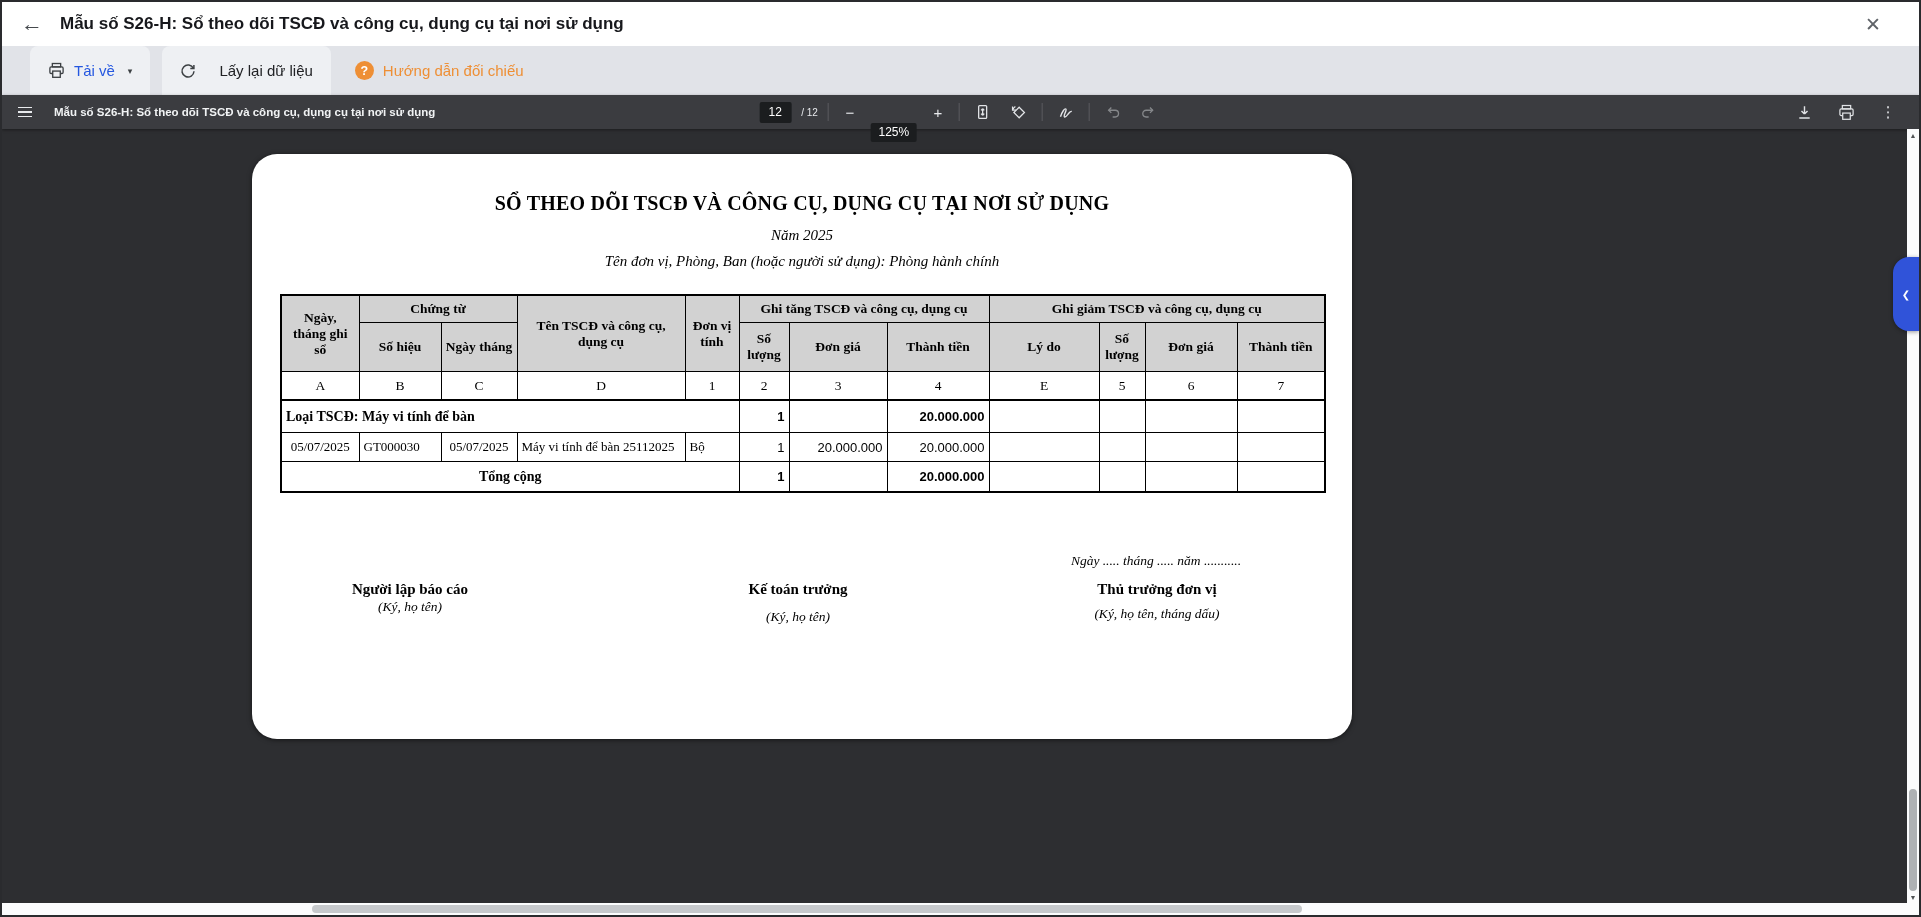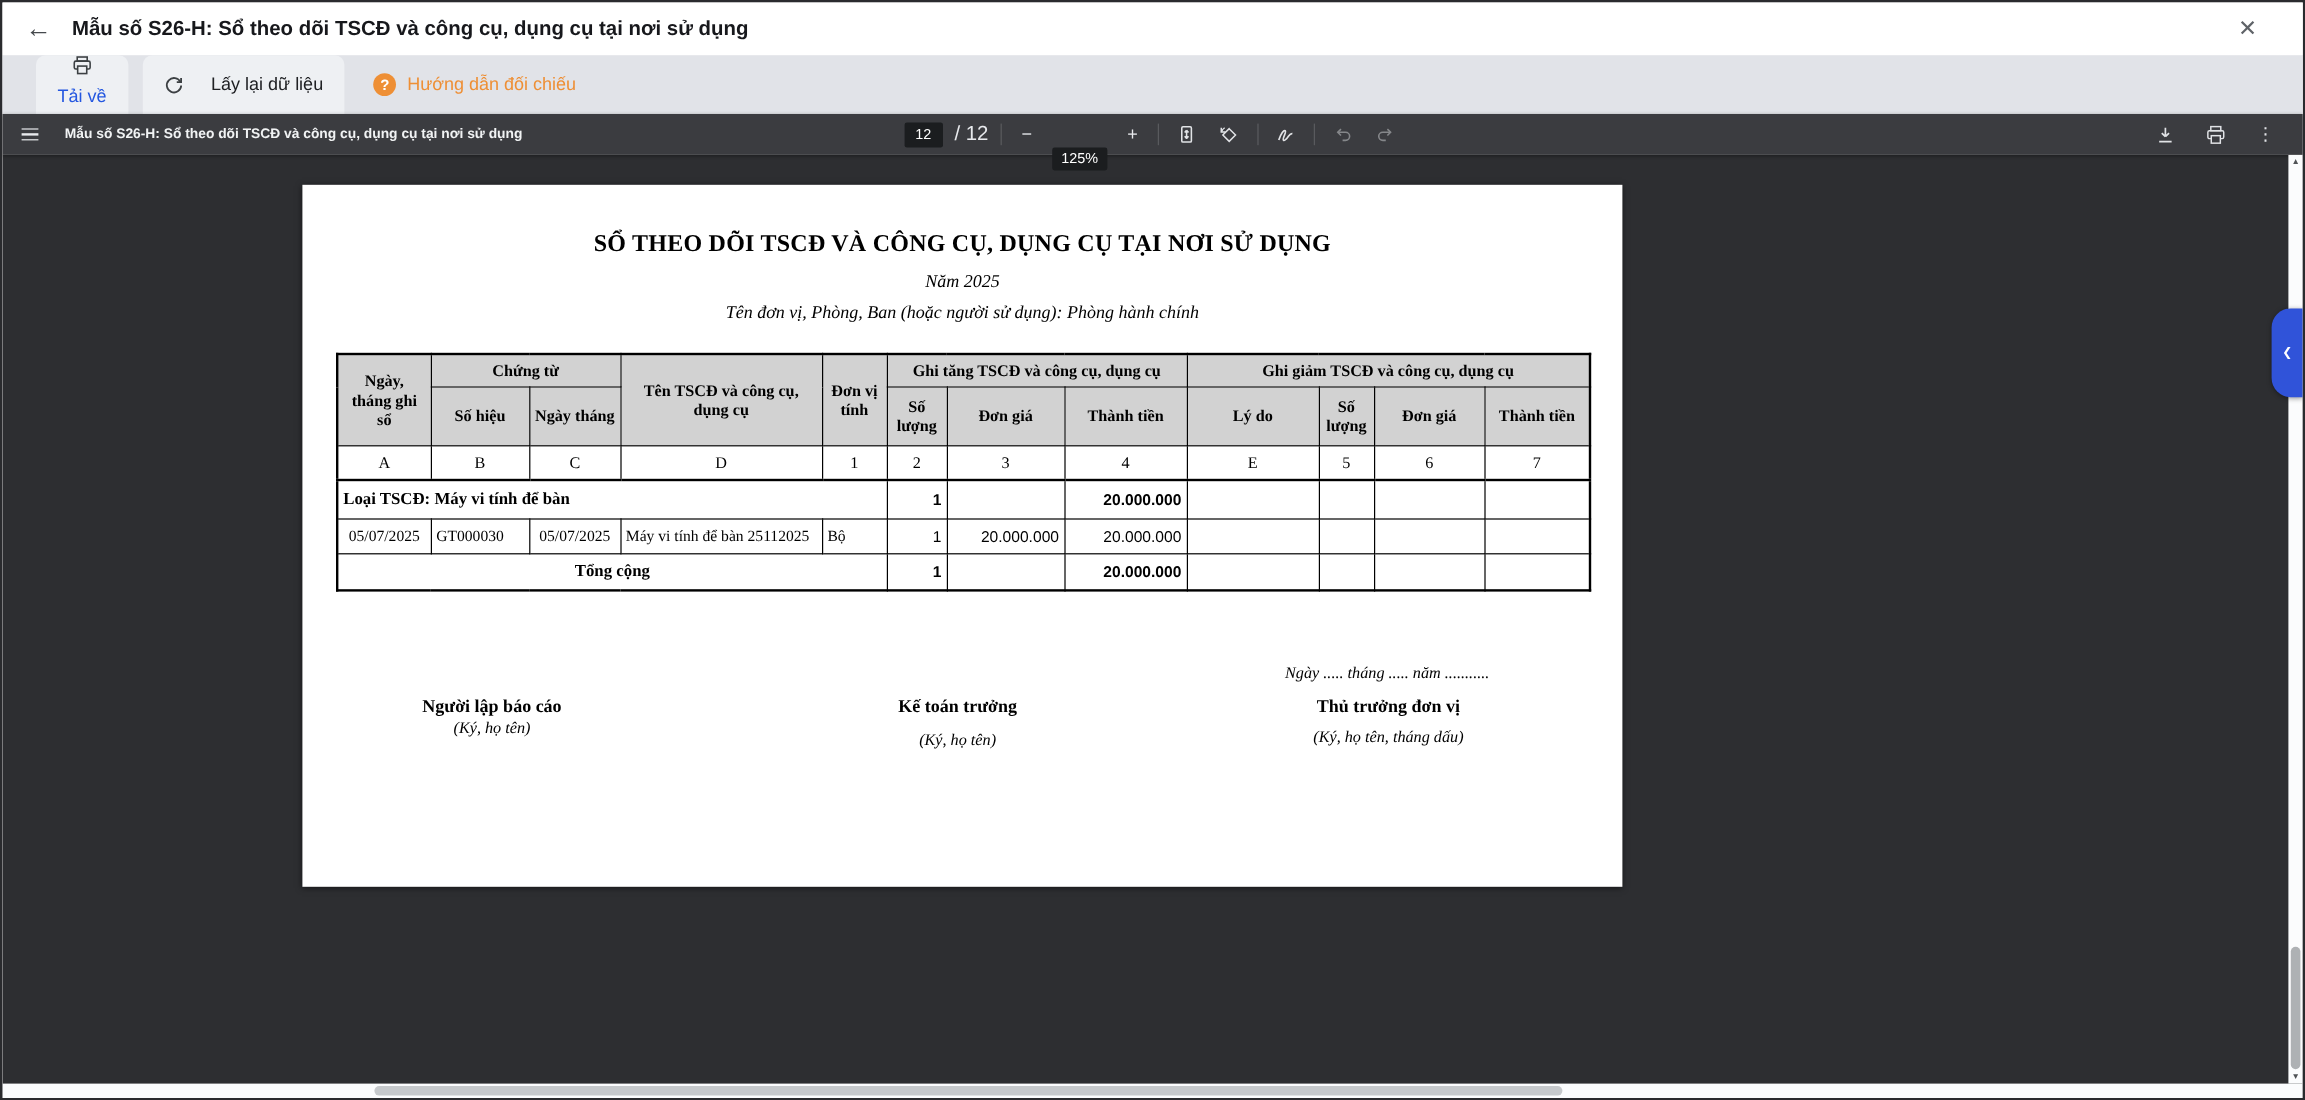--- a/index.html
+++ b/index.html
@@ -15,57 +15,57 @@
   .back-btn{width:40px;height:40px;margin-left:10px;border:none;background:transparent;
     font-size:22px;color:#45494d;cursor:pointer;display:flex;align-items:center;justify-content:center;}
   .hdr-title{font-size:17px;font-weight:700;color:#17181c;margin-left:8px;flex:1;
     white-space:nowrap;overflow:hidden;}
   .close-btn{width:40px;height:40px;margin-right:26px;border:none;background:transparent;
     font-size:19px;color:#5f6368;cursor:pointer;display:flex;align-items:center;justify-content:center;}
   
   .app-toolbar{height:49px;flex:0 0 49px;background:#e1e3e8;display:flex;align-items:stretch;}
   .tb-btn{background:#eef0f3;border:none;display:flex;align-items:center;gap:9px;
     padding:0 18px;font-size:15px;color:#202124;cursor:pointer;border-radius:8px 8px 0 0;}
-  .tb-btn.first{margin-left:28px;flex-direction:column;}
+  .tb-btn.first{margin-left:28px;}
   .tb-btn + .tb-btn{margin-left:12px;gap:23px;}
   .tb-download-label{color:#2457e0;font-size:15px;}
   .tb-caret{font-size:9px;color:#3c4043;margin-left:4px;}
   .tb-guide{background:transparent;border:none;display:flex;align-items:center;gap:9px;
     padding:0 18px;margin-left:6px;cursor:pointer;}
   .guide-badge{width:19px;height:19px;border-radius:50%;background:#ee8f35;color:#fff;
     font-size:12.5px;font-weight:700;display:flex;align-items:center;justify-content:center;}
   .guide-label{color:#ee8f35;font-size:15px;}
   .tb-icon{color:#3c4043;display:flex;}
   
   .pdf-toolbar{height:34px;flex:0 0 34px;background:#3b3c40;display:flex;align-items:center;
     color:#e8eaed;position:relative;z-index:5;box-shadow:0 1px 3px rgba(0,0,0,.4);}
   .hamburger{width:34px;height:34px;border:none;background:transparent;cursor:pointer;
     display:flex;flex-direction:column;justify-content:center;align-items:center;gap:3px;margin-left:6px;}
   .hamburger span{display:block;width:14px;height:1.6px;background:#e8eaed;}
   .pdf-doc-title{font-size:11.5px;font-weight:700;color:#f1f3f4;margin-left:12px;white-space:nowrap;}
   .pdf-center{position:absolute;left:50%;top:0;height:34px;transform:translateX(-50%);
     display:flex;align-items:center;gap:10px;}
   .page-input{width:28px;height:19px;background:#1b1d1f;border:none;border-radius:2px;
     color:#fff;font-size:12px;text-align:center;font-family:inherit;}
-  .page-total{font-size:17px;color:#e8eaed;}
+  .page-total{font-size:10px;color:#e8eaed;}
   .vsep{width:1px;height:18px;background:#5b5c5f;}
   .zoom-btn{border:none;background:transparent;color:#e8eaed;font-size:15px;width:22px;height:22px;
     cursor:pointer;display:flex;align-items:center;justify-content:center;}
   .zoom-box{width:46px;height:19px;background:#1b1d1f;border-radius:2px;color:#fff;font-size:12px;
     display:flex;align-items:center;justify-content:center;margin-top:40px;}
   .icon-btn{border:none;background:transparent;color:#e1e3e6;width:26px;height:26px;cursor:pointer;
     display:flex;align-items:center;justify-content:center;padding:0;}
   .icon-btn.disabled{color:#85878a;}
   .pdf-right{margin-left:auto;display:flex;align-items:center;gap:16px;margin-right:18px;}
   .kebab{font-size:15px;letter-spacing:0;color:#e1e3e6;}
   
   .pdf-viewport{flex:1;position:relative;background:#2d2e31;overflow:hidden;}
   .page{position:absolute;left:250px;top:25px;width:1100px;height:585px;background:#fff;
     box-shadow:0 1px 5px rgba(0,0,0,.55);color:#000;
-    font-family:"Liberation Serif","DejaVu Serif",serif;}
+    font-family:"Liberation Serif","DejaVu Serif",serif;border-radius:25px;}
   .doc-title{position:absolute;top:38px;left:0;width:100%;text-align:center;
     font-size:20px;font-weight:700;letter-spacing:.2px;}
   .doc-year{position:absolute;top:73px;left:0;width:100%;text-align:center;
     font-size:15px;font-style:italic;}
   .doc-unit{position:absolute;top:99px;left:0;width:100%;text-align:center;
     font-size:15px;font-style:italic;}
   
   .doc-table{position:absolute;top:140px;left:28px;border-collapse:collapse;
     border:2px solid #000;table-layout:fixed;width:1044px;}
   .doc-table th,.doc-table td{border:1px solid #000;padding:1px 4px;overflow:hidden;}

